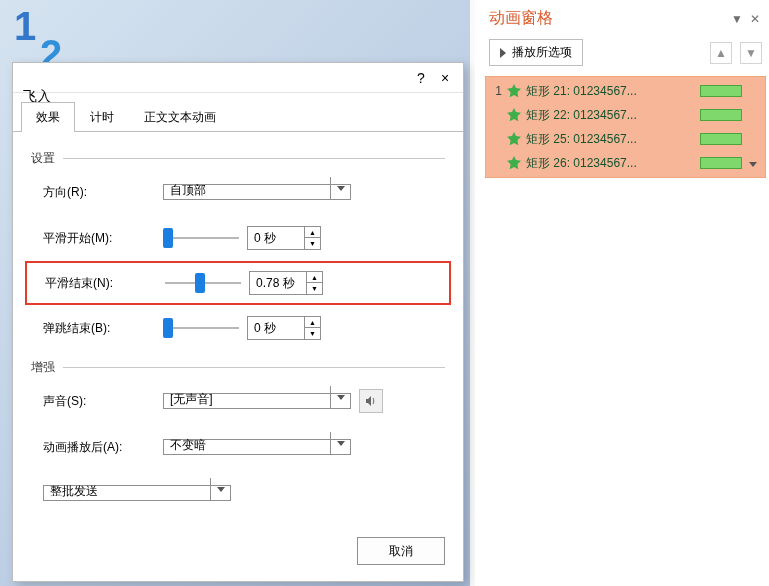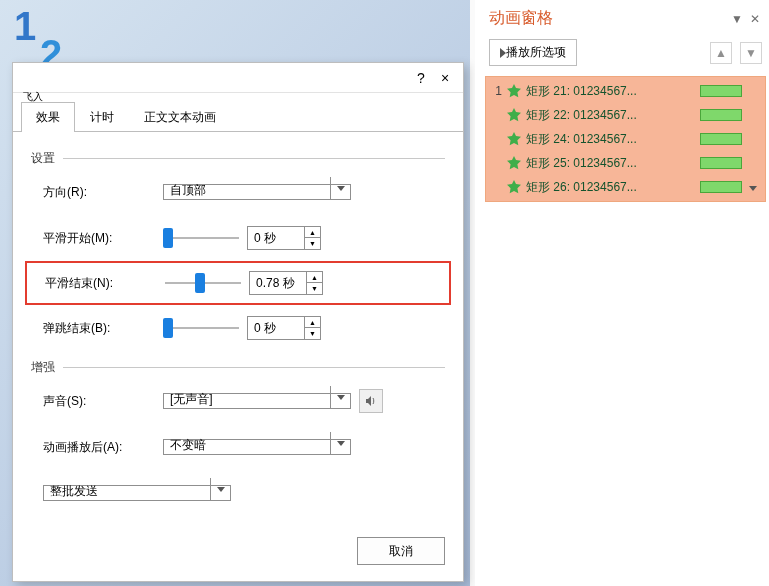--- a/index.html
+++ b/index.html
@@ -36,21 +36,21 @@
     display: flex;
     flex-direction: column;
   }
   .titlebar {
     display: flex;
     align-items: center;
     height: 30px;
     padding: 0 6px 0 10px;
     border-bottom: 1px solid #e3e3e3;
   }
-  .titlebar .title { flex: 1; font-size: 10px; margin-top: 38px; }
+  .titlebar .title { flex: 1; font-size: 14px; margin-top: 38px; }
   .titlebar .help { width: 24px; text-align: center; font-size: 14px; cursor: pointer; }
   .titlebar .close { width: 24px; text-align: center; cursor: pointer; }
   .tabs {
     display: flex;
     padding: 8px 8px 0 8px;
     gap: 0;
     border-bottom: 1px solid #bdbdbd;
   }
   .tab {
     padding: 6px 14px;
@@ -190,21 +190,21 @@
   .pane-pin, .pane-close { width: 18px; text-align: center; cursor: pointer; color: #707070; font-size: 12px; }
   .play-row {
     display: flex;
     align-items: center;
     padding: 6px 14px 10px;
     gap: 8px;
   }
   .play-btn {
     border: 1px solid #bdbdbd;
     padding: 4px 10px;
-    display: flex; align-items: center; 
+    display: flex; align-items: center; gap: 6px;
     cursor: pointer;
   }
   .reorder-btn {
     width: 22px; height: 22px;
     border: 1px solid #d4d4d4;
     display: flex; align-items: center; justify-content: center;
     cursor: pointer;
     color: #909090;
   }
   .anim-list {
@@ -424,31 +424,20 @@
         <span class="bar"></span>
         <span class="anim-drop"></span>
       </div>
       <div class="anim-item">
         <span class="anim-idx"></span>
         <span class="star">
           <svg viewBox="0 0 14 14">
             <path d="M7 0l2 4 5 .7-3.6 3.5.9 5L7 11l-4.3 2.2.9-5L0 4.7 5 4z" fill="#3fae4a"></path>
           </svg>
         </span>
-        <span class="anim-label">矩形 24: 01234567...</span>
-        <span class="bar"></span>
-        <span class="anim-drop"></span>
-      </div>
-      <div class="anim-item">
-        <span class="anim-idx"></span>
-        <span class="star">
-          <svg viewBox="0 0 14 14">
-            <path d="M7 0l2 4 5 .7-3.6 3.5.9 5L7 11l-4.3 2.2.9-5L0 4.7 5 4z" fill="#3fae4a"></path>
-          </svg>
-        </span>
         <span class="anim-label">矩形 25: 01234567...</span>
         <span class="bar"></span>
         <span class="anim-drop"></span>
       </div>
       <div class="anim-item">
         <span class="anim-idx"></span>
         <span class="star">
           <svg viewBox="0 0 14 14">
             <path d="M7 0l2 4 5 .7-3.6 3.5.9 5L7 11l-4.3 2.2.9-5L0 4.7 5 4z" fill="#3fae4a"></path>
           </svg>

